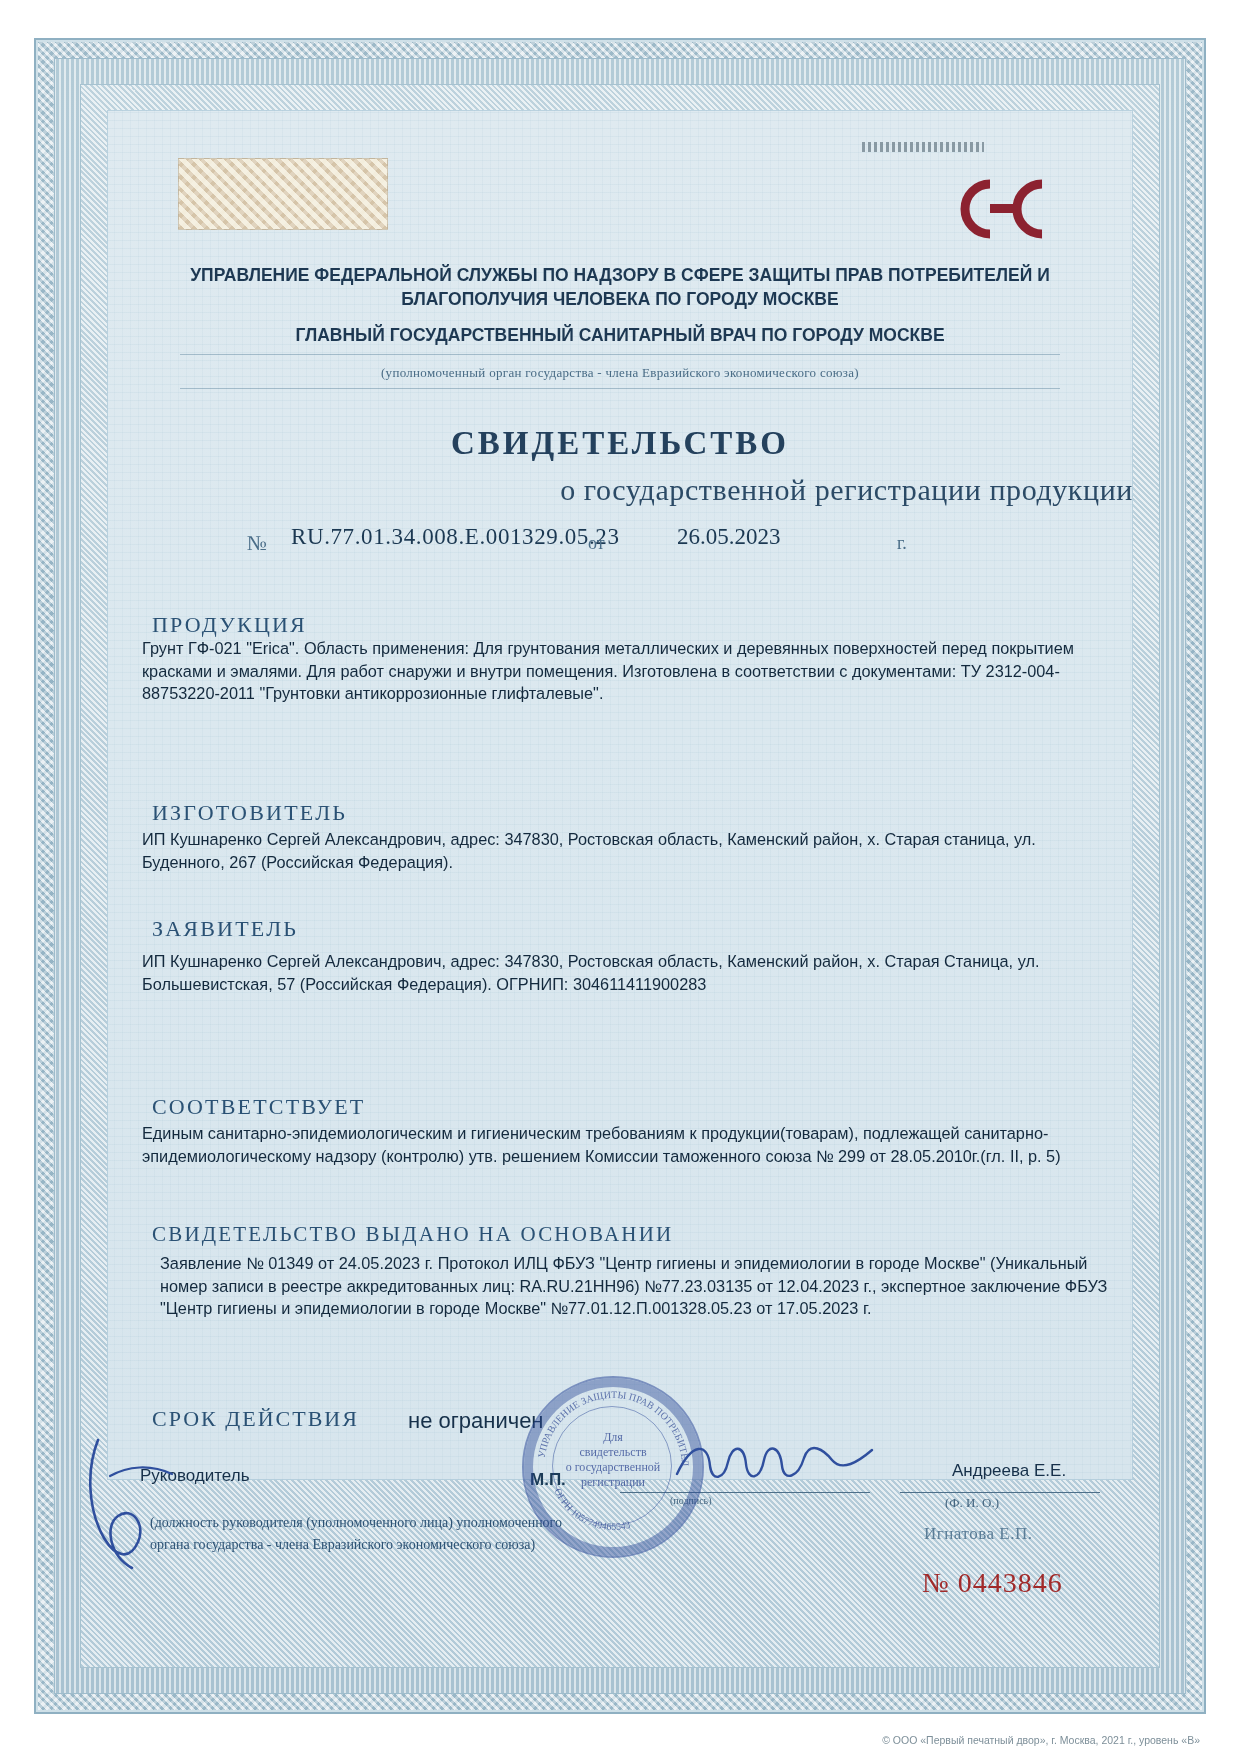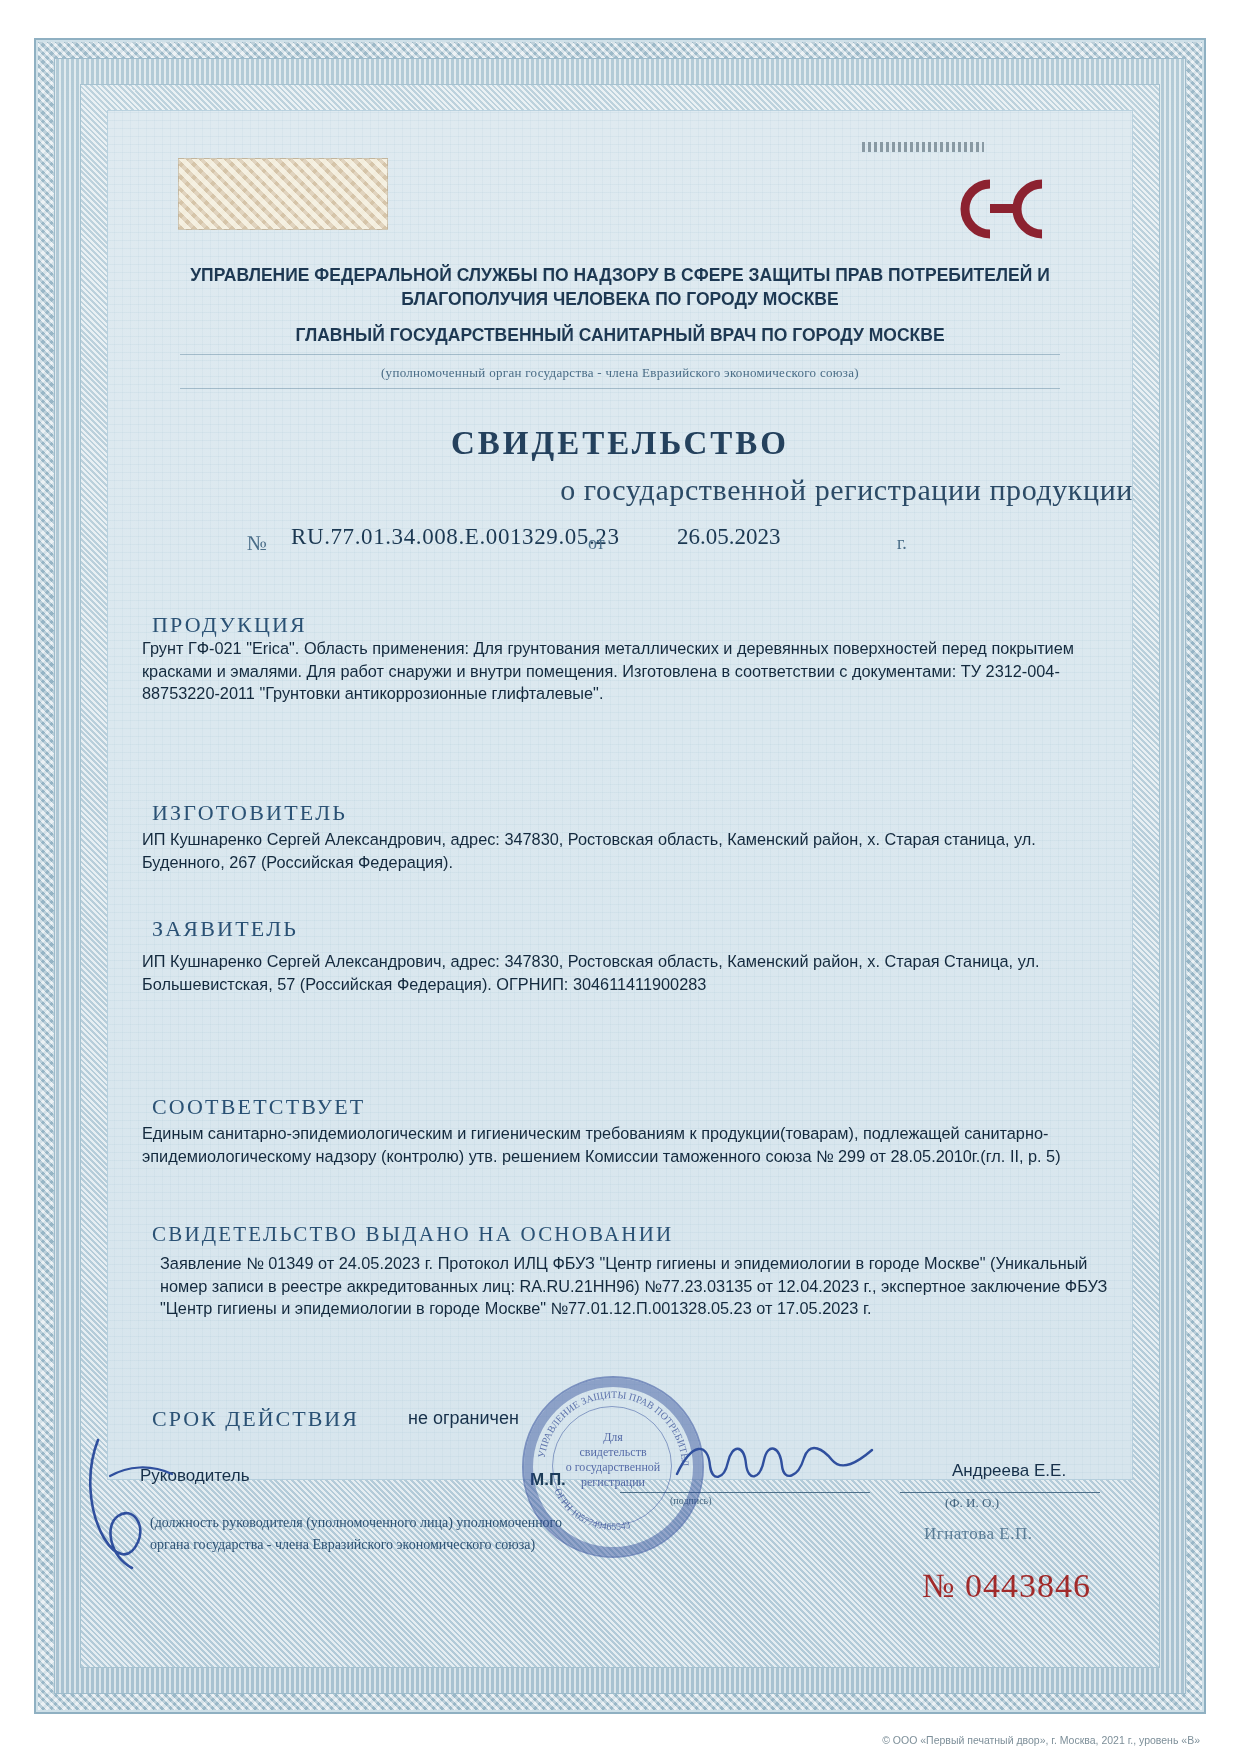--- a/index.html
+++ b/index.html
@@ -230,21 +230,21 @@
     position: absolute;
     left: 152px; top: 1406px;
     font-family: "Liberation Serif", serif;
     font-size: 22px;
     letter-spacing: 2px;
     color: #2a5174;
   }
   .validity-value {
     position: absolute;
     left: 408px; top: 1408px;
-    font-size: 18px;
+    font-size: 22px;
     color: #16304a;
   }
 
   .head-label {
     position: absolute;
     left: 140px; top: 1466px;
     font-size: 17px;
     color: #16304a;
   }
   .mp-label {
@@ -301,21 +301,21 @@
     left: 924px; top: 1524px;
     font-family: "Liberation Serif", serif;
     font-size: 17px;
     letter-spacing: .5px;
     color: #5a7c96;
   }
   .blank-number {
     position: absolute;
     left: 922px; top: 1567px;
     font-family: "Liberation Serif", serif;
-    font-size: 34px;
+    font-size: 28px;
     letter-spacing: 1px;
     color: #a12a2a;
   }
   .footer-note {
     position: absolute;
     right: 40px; bottom: 8px;
     font-size: 10.5px;
     color: #7d8f99;
   }
 

